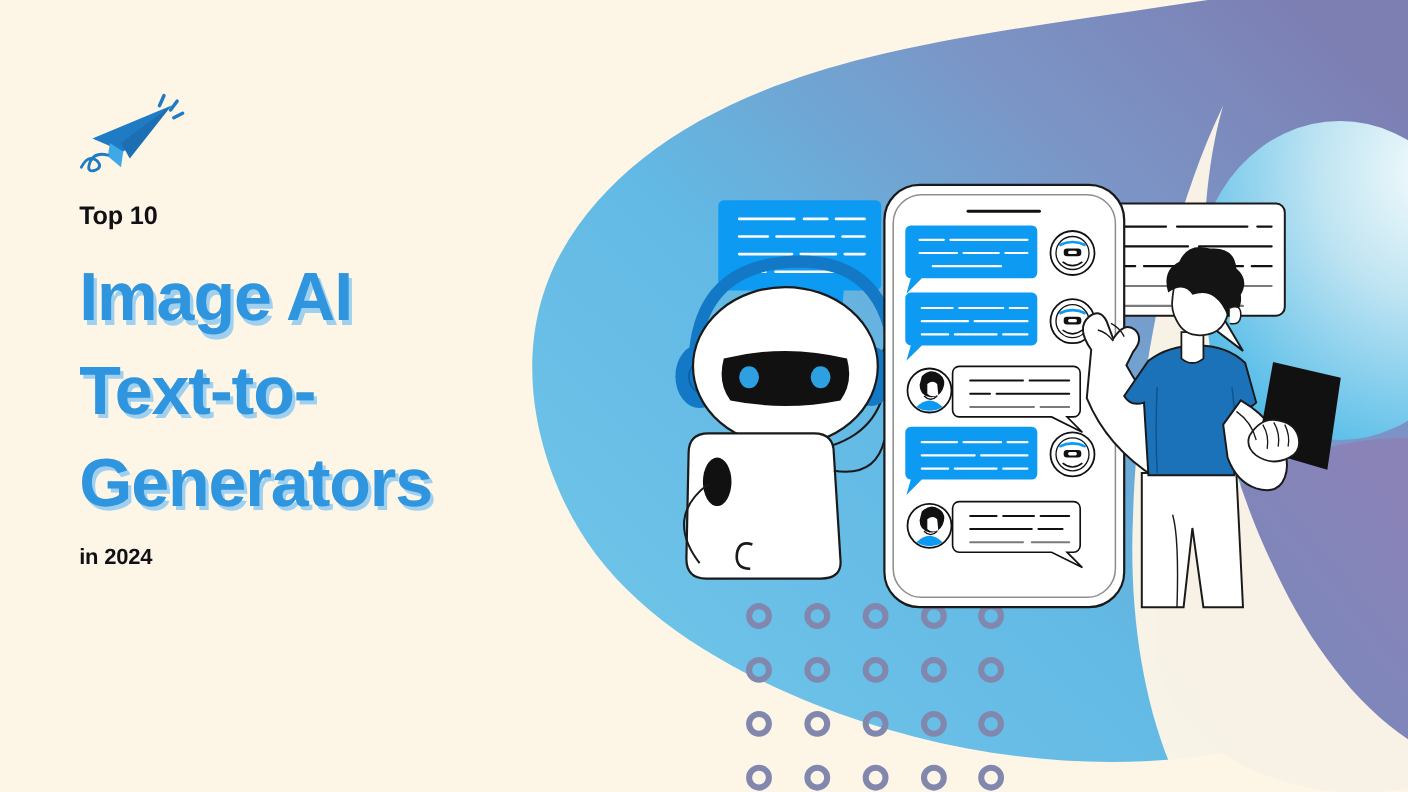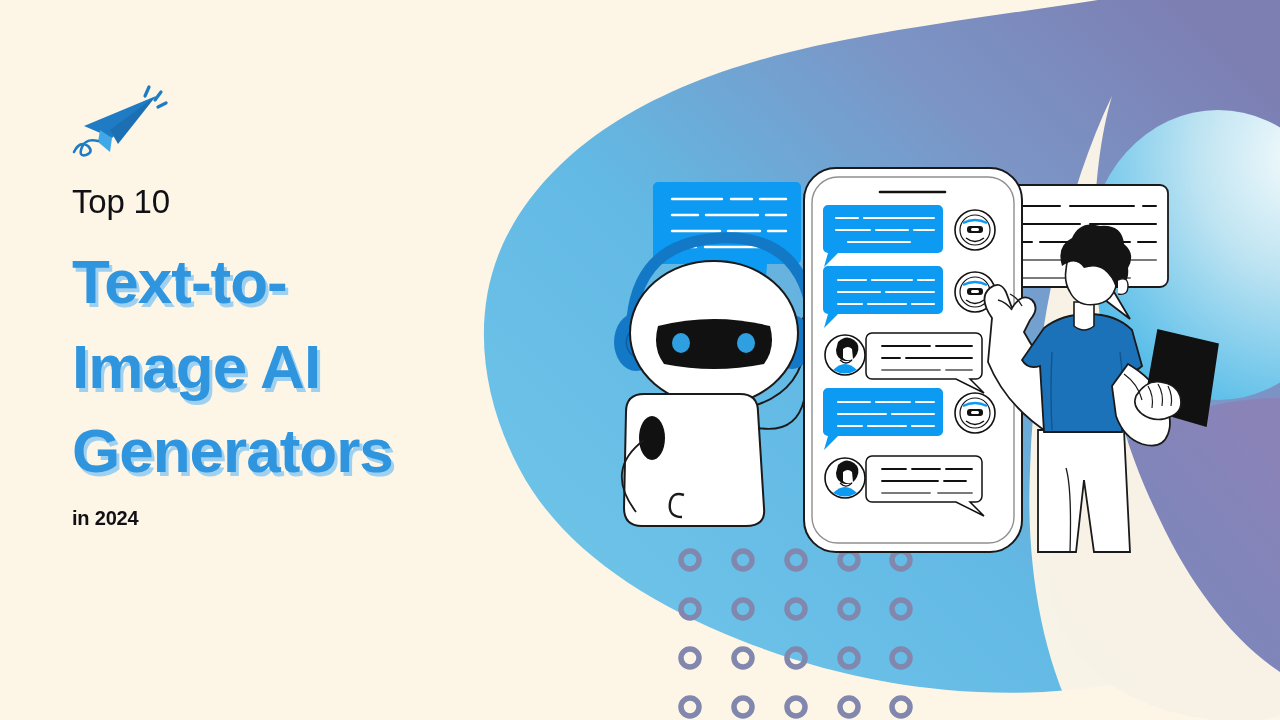--- a/index.html
+++ b/index.html
@@ -13,21 +13,21 @@
 
   
   .bg-layer { position:absolute; inset:0; width:1280px; height:720px; }
 
   
   .left-col {
     position:absolute; left:72px; top:80px; width:430px; z-index:40;
   }
   .plane-wrap { width:110px; height:80px; position:relative; margin-bottom:24px; }
   .eyebrow {
-    font-size:33px; font-weight:normal; color:#111014; letter-spacing:-0.2px;
+    font-size:23px; font-weight:bold; color:#111014; letter-spacing:-0.2px;
     line-height:1.1; margin-bottom:20px;
   }
   .headline {
     font-size:62px; font-weight:bold; line-height:1.36;
     color:#2E95DE; letter-spacing:-1px;
     text-shadow: 3px 4px 0 #9FD0EF;
     margin-bottom:14px;
   }
   .headline .ln { display:block; white-space:nowrap; }
   .subline {
@@ -354,22 +354,22 @@
           <line x1="89" y1="12" x2="83" y2="20"></line>
           <line x1="94" y1="23" x2="86" y2="27"></line>
         </g>
         <path d="M2 72 q6 -12 14 -6 q6 6 -2 9 q-8 2 -4 -8 q4 -9 16 -6" fill="none" stroke="#1E7BC4" stroke-width="2.6" stroke-linecap="round"></path>
       </svg>
     </div>
 
     <div class="eyebrow">Top 10</div>
 
     <div class="headline">
+      <span class="ln">Image AI</span>
       <span class="ln">Text-to-</span>
-      <span class="ln">Image AI</span>
       <span class="ln">Generators</span>
     </div>
 
     <div class="subline">in 2024</div>
   </div>
 
 
 </div>
 
 </body></html>

